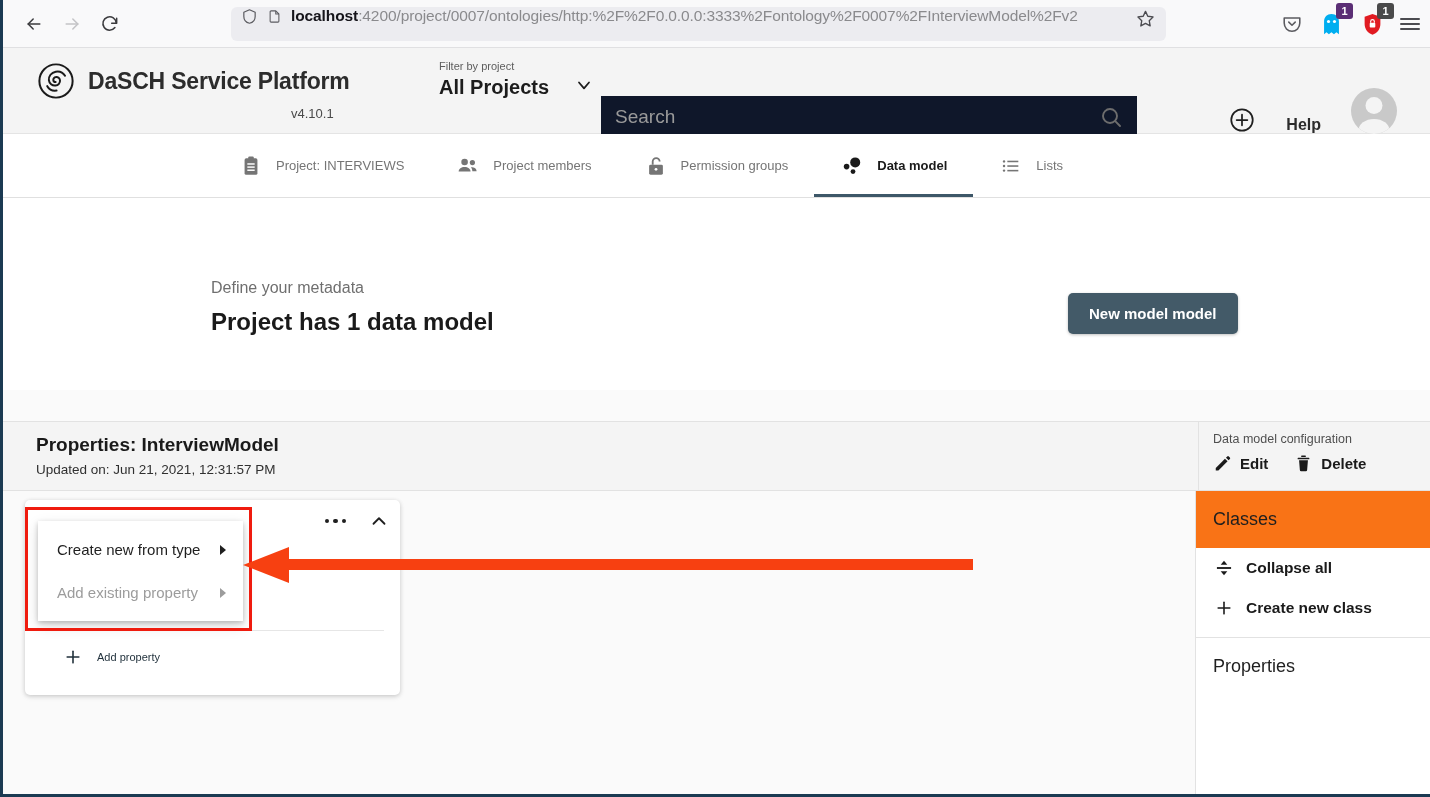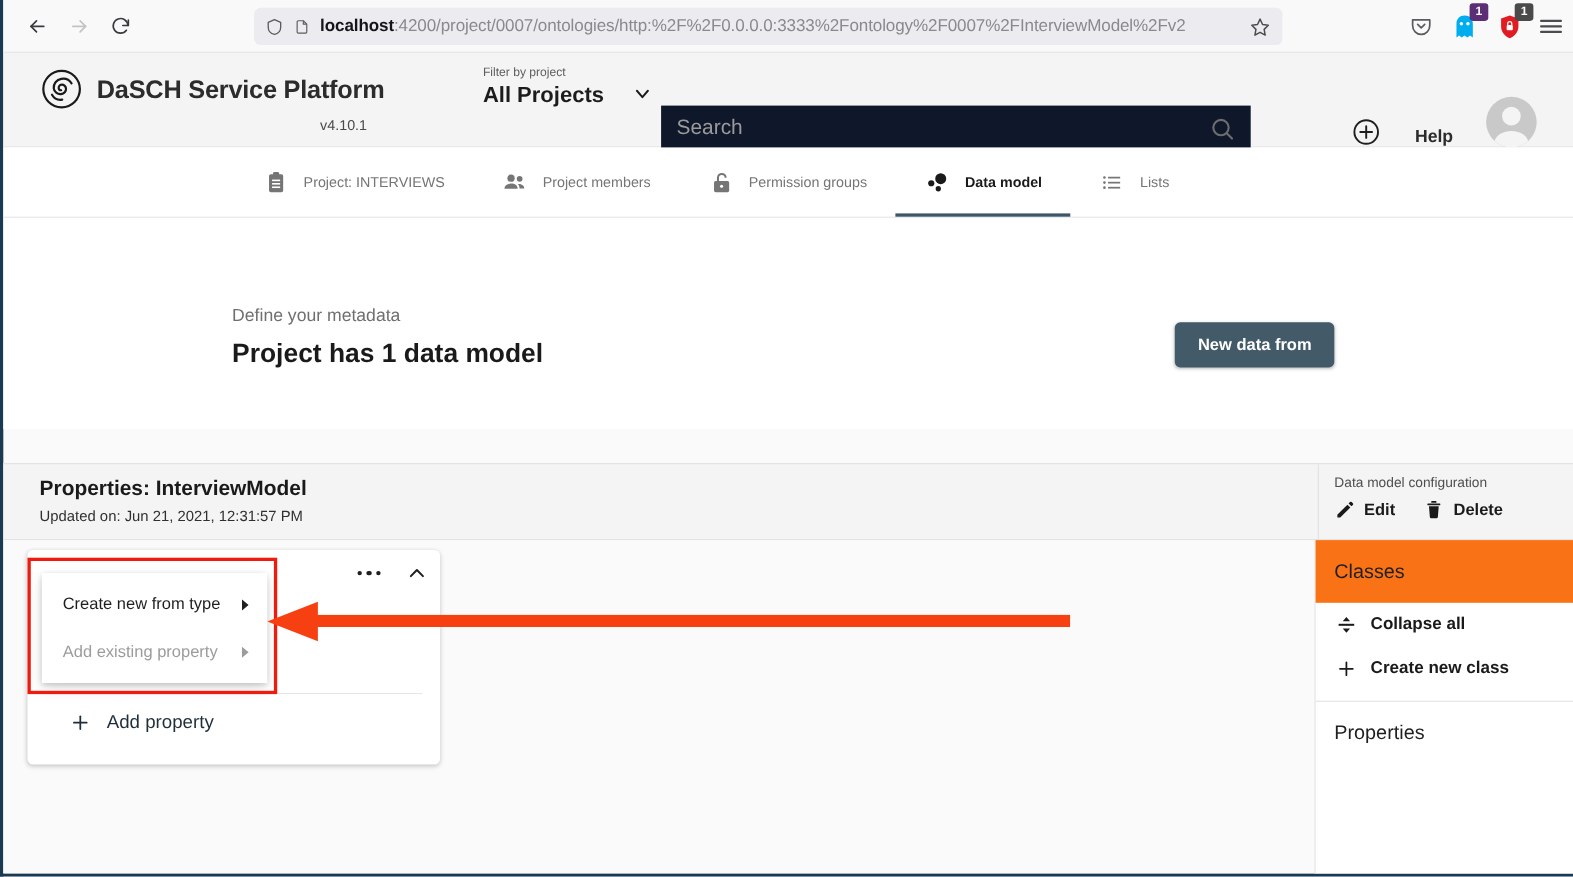--- a/index.html
+++ b/index.html
@@ -29,21 +29,21 @@
   .nav-btn {
     width: 34px; height: 34px; border-radius: 4px;
     display: flex; align-items: center; justify-content: center;
     color: #3b3b3e;
   }
   .nav-btn.disabled { color: #c3c3c6; }
   .urlbar {
     position: absolute; left: 228px; top: 7px;
     width: 935px; height: 34px;
     background: #ececf0; border-radius: 6px;
-    display: flex; align-items: center; padding: 0 10px;
+    display: flex; align-items: flex-start; padding: 0 10px;
     gap: 9px;
   }
   .url-text {
     flex: 1; font-size: 15.5px; color: #8a8a8d;
     white-space: nowrap; overflow: hidden;
     letter-spacing: -0.1px;
   }
   .url-text b { color: #15141a; font-weight: 700; }
   .star-btn { width: 22px; height: 22px; color: #4b4b50; display:flex; align-items:center; justify-content:center;}
   .chrome-right {
@@ -151,21 +151,21 @@
     width: 375px; height: 195px;
     background: #ffffff; border-radius: 5px;
     box-shadow: 0 1px 4px rgba(0,0,0,.16), 0 2px 6px rgba(0,0,0,.07);
   }
   .card-tools { position: absolute; right: 10px; top: 10px; display: flex; gap: 22px; align-items: center; }
   .dots { display: flex; gap: 4px; }
   .dots i { width: 4.5px; height: 4.5px; border-radius: 50%; background: #1f1f1f; display:block;}
   .empty-note { position: absolute; left: 22px; top: 85px; font-size: 15.5px; color: #1f1f1f; white-space: nowrap; }
   .card-divider { position: absolute; left: 16px; right: 16px; top: 130px; height: 1px; background: #e6e6e6; }
   .add-prop { position: absolute; left: 38px; top: 147px; display: flex; align-items: center; gap: 14px; cursor: pointer; }
-  .add-prop span { font-size: 17px; color: #1f2f3a; }
+  .add-prop span { font-size: 11px; color: #1f2f3a; }
 
   
   .ctx-menu {
     position: absolute; left: 35px; top: 521px;
     width: 205px; background: #fff;
     box-shadow: 0 2px 5px rgba(0,0,0,.22), 0 5px 14px rgba(0,0,0,.12);
     padding: 7px 0; z-index: 30;
   }
   .ctx-item {
     display: flex; align-items: center; justify-content: space-between;
@@ -384,21 +384,21 @@
             <rect x="8" y="16.2" width="12" height="1.7"></rect>
           </svg>
       </span>
       <span>Lists</span>
     </div>
   </div>
 
   <div class="hero"></div>
   <div class="hero-sub">Define your metadata</div>
   <div class="hero-title">Project has 1 data model</div>
-  <button class="new-model-btn">New data from</button>
+  <button class="new-model-btn">New model model</button>
 
   <div class="dm-panel">
 
     <div class="dm-top">
       <div class="dm-name">Properties: InterviewModel</div>
       <div class="dm-updated">Updated on: Jun 21, 2021, 12:31:57 PM</div>
       <div class="dm-config">
         <div class="dm-config-label">Data model configuration</div>
         <div class="dm-actions">
           <div class="dm-action">

